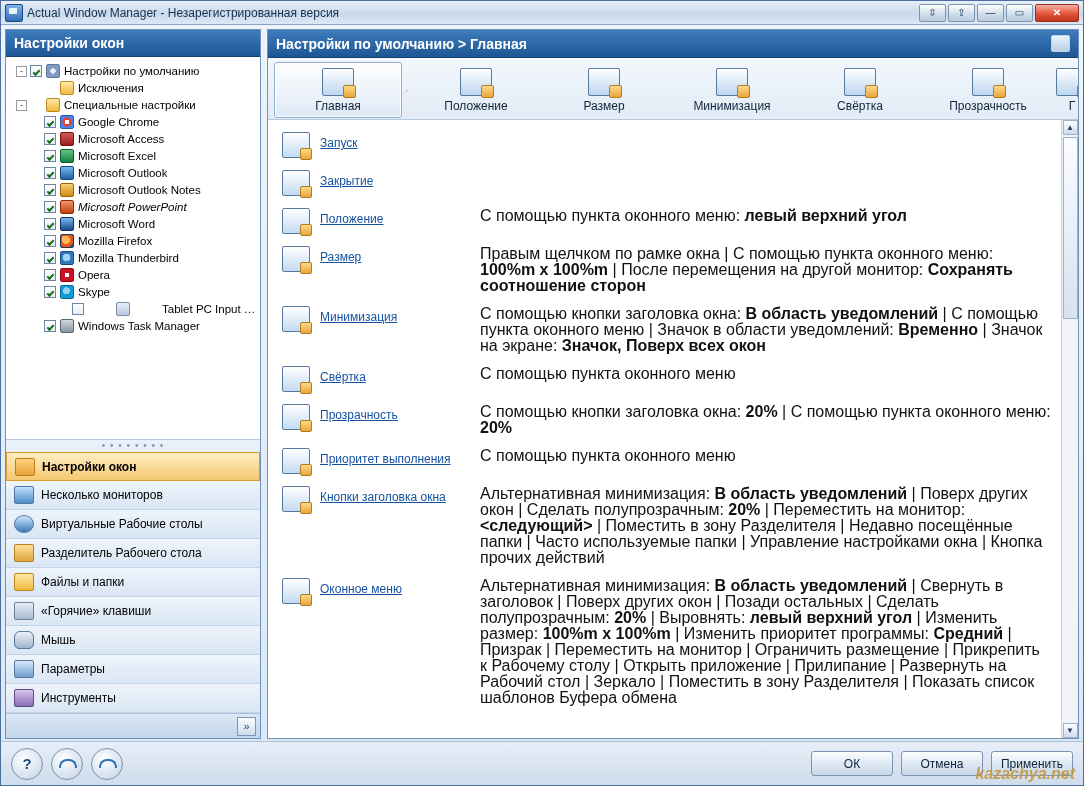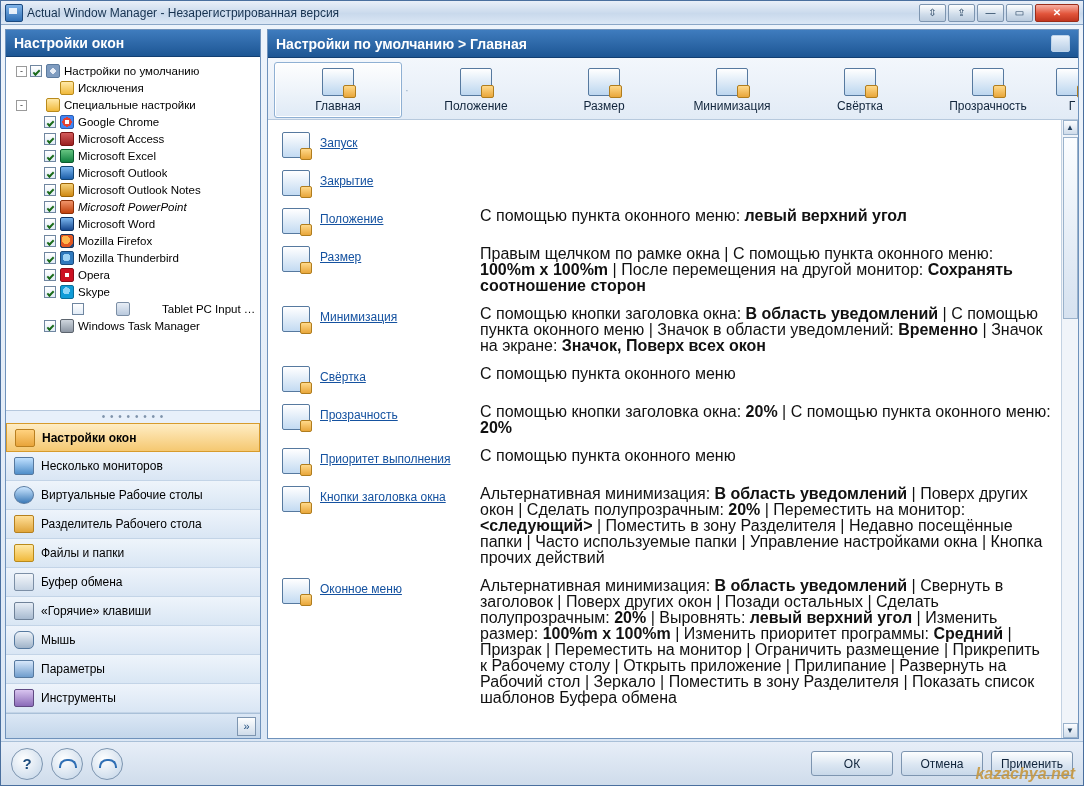--- a/index.html
+++ b/index.html
@@ -589,24 +589,20 @@
           </div>
           <div class="navitem">
             <span class="navicon ic-divider"></span>
             <span>Разделитель Рабочего стола</span>
           </div>
           <div class="navitem">
             <span class="navicon ic-files"></span>
             <span>Файлы и папки</span>
           </div>
           <div class="navitem">
-            <span class="navicon ic-clipboard"></span>
-            <span>Буфер обмена</span>
-          </div>
-          <div class="navitem">
             <span class="navicon ic-hotkeys"></span>
             <span>«Горячие» клавиши</span>
           </div>
           <div class="navitem">
             <span class="navicon ic-mouse"></span>
             <span>Мышь</span>
           </div>
           <div class="navitem">
             <span class="navicon ic-params"></span>
             <span>Параметры</span>

